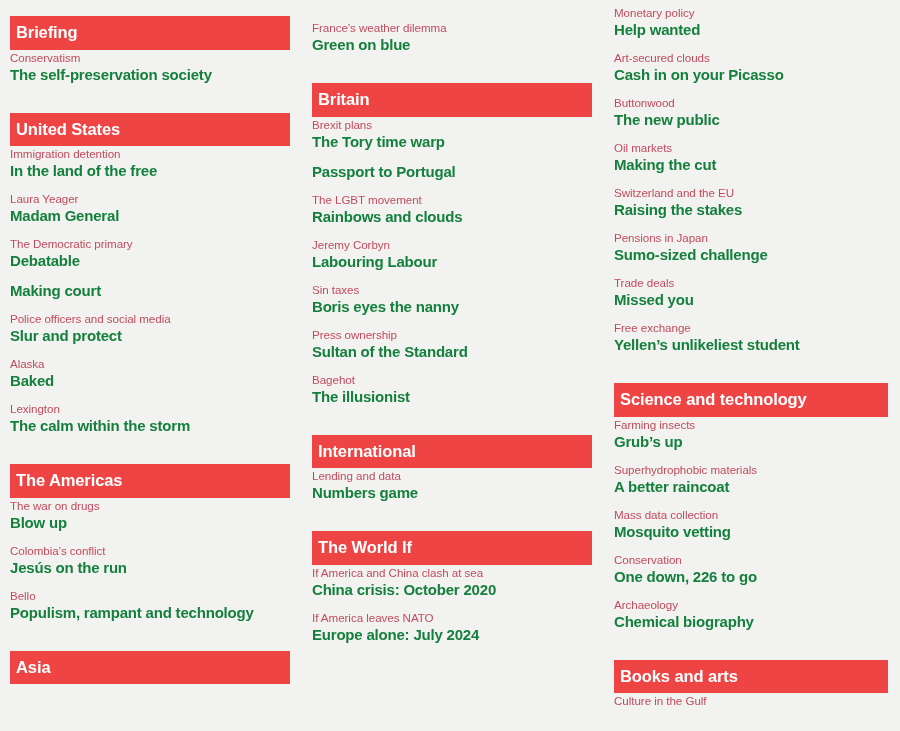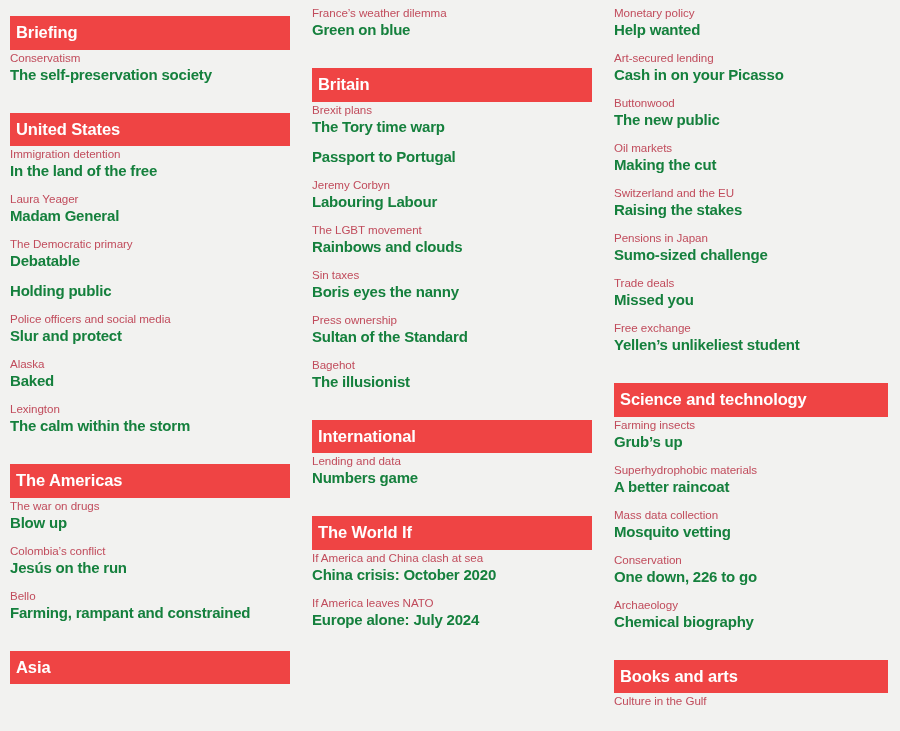--- a/index.html
+++ b/index.html
@@ -96,21 +96,21 @@
         </div>
         <div class="article">
           <span class="kicker">Laura Yeager</span>
           <span class="headline">Madam General</span>
         </div>
         <div class="article">
           <span class="kicker">The Democratic primary</span>
           <span class="headline">Debatable</span>
         </div>
         <div class="article">
-          <span class="headline">Holding public</span>
+          <span class="headline">Making court</span>
         </div>
         <div class="article">
           <span class="kicker">Police officers and social media</span>
           <span class="headline">Slur and protect</span>
         </div>
         <div class="article">
           <span class="kicker">Alaska</span>
           <span class="headline">Baked</span>
         </div>
         <div class="article">
@@ -126,61 +126,61 @@
         <div class="article">
           <span class="kicker">The war on drugs</span>
           <span class="headline">Blow up</span>
         </div>
         <div class="article">
           <span class="kicker">Colombia’s conflict</span>
           <span class="headline">Jesús on the run</span>
         </div>
         <div class="article">
           <span class="kicker">Bello</span>
-          <span class="headline">Farming, rampant and constrained</span>
+          <span class="headline">Populism, rampant and technology</span>
         </div>
       </div>
 
       <div class="spacer-lg"></div>
 
       <div class="section">
         <div class="section-header">Asia</div>
       </div>
 
     </div>
 
     <div class="column col-2">
 
-      <div class="section" style="margin-top:5px">
+      <div class="section" style="margin-top:20px">
         <div class="article">
           <span class="kicker">France’s weather dilemma</span>
           <span class="headline">Green on blue</span>
         </div>
       </div>
 
       <div class="spacer-lg"></div>
 
       <div class="section">
         <div class="section-header">Britain</div>
         <div class="article">
           <span class="kicker">Brexit plans</span>
           <span class="headline">The Tory time warp</span>
         </div>
         <div class="article">
           <span class="headline">Passport to Portugal</span>
         </div>
         <div class="article">
+          <span class="kicker">The LGBT movement</span>
+          <span class="headline">Rainbows and clouds</span>
+        </div>
+        <div class="article">
           <span class="kicker">Jeremy Corbyn</span>
           <span class="headline">Labouring Labour</span>
         </div>
         <div class="article">
-          <span class="kicker">The LGBT movement</span>
-          <span class="headline">Rainbows and clouds</span>
-        </div>
-        <div class="article">
           <span class="kicker">Sin taxes</span>
           <span class="headline">Boris eyes the nanny</span>
         </div>
         <div class="article">
           <span class="kicker">Press ownership</span>
           <span class="headline">Sultan of the Standard</span>
         </div>
         <div class="article">
           <span class="kicker">Bagehot</span>
           <span class="headline">The illusionist</span>
@@ -214,21 +214,21 @@
     </div>
 
     <div class="column col-3">
 
       <div class="section" style="margin-top:5px">
         <div class="article">
           <span class="kicker">Monetary policy</span>
           <span class="headline">Help wanted</span>
         </div>
         <div class="article">
-          <span class="kicker">Art-secured lending</span>
+          <span class="kicker">Art-secured clouds</span>
           <span class="headline">Cash in on your Picasso</span>
         </div>
         <div class="article">
           <span class="kicker">Buttonwood</span>
           <span class="headline">The new public</span>
         </div>
         <div class="article">
           <span class="kicker">Oil markets</span>
           <span class="headline">Making the cut</span>
         </div>

